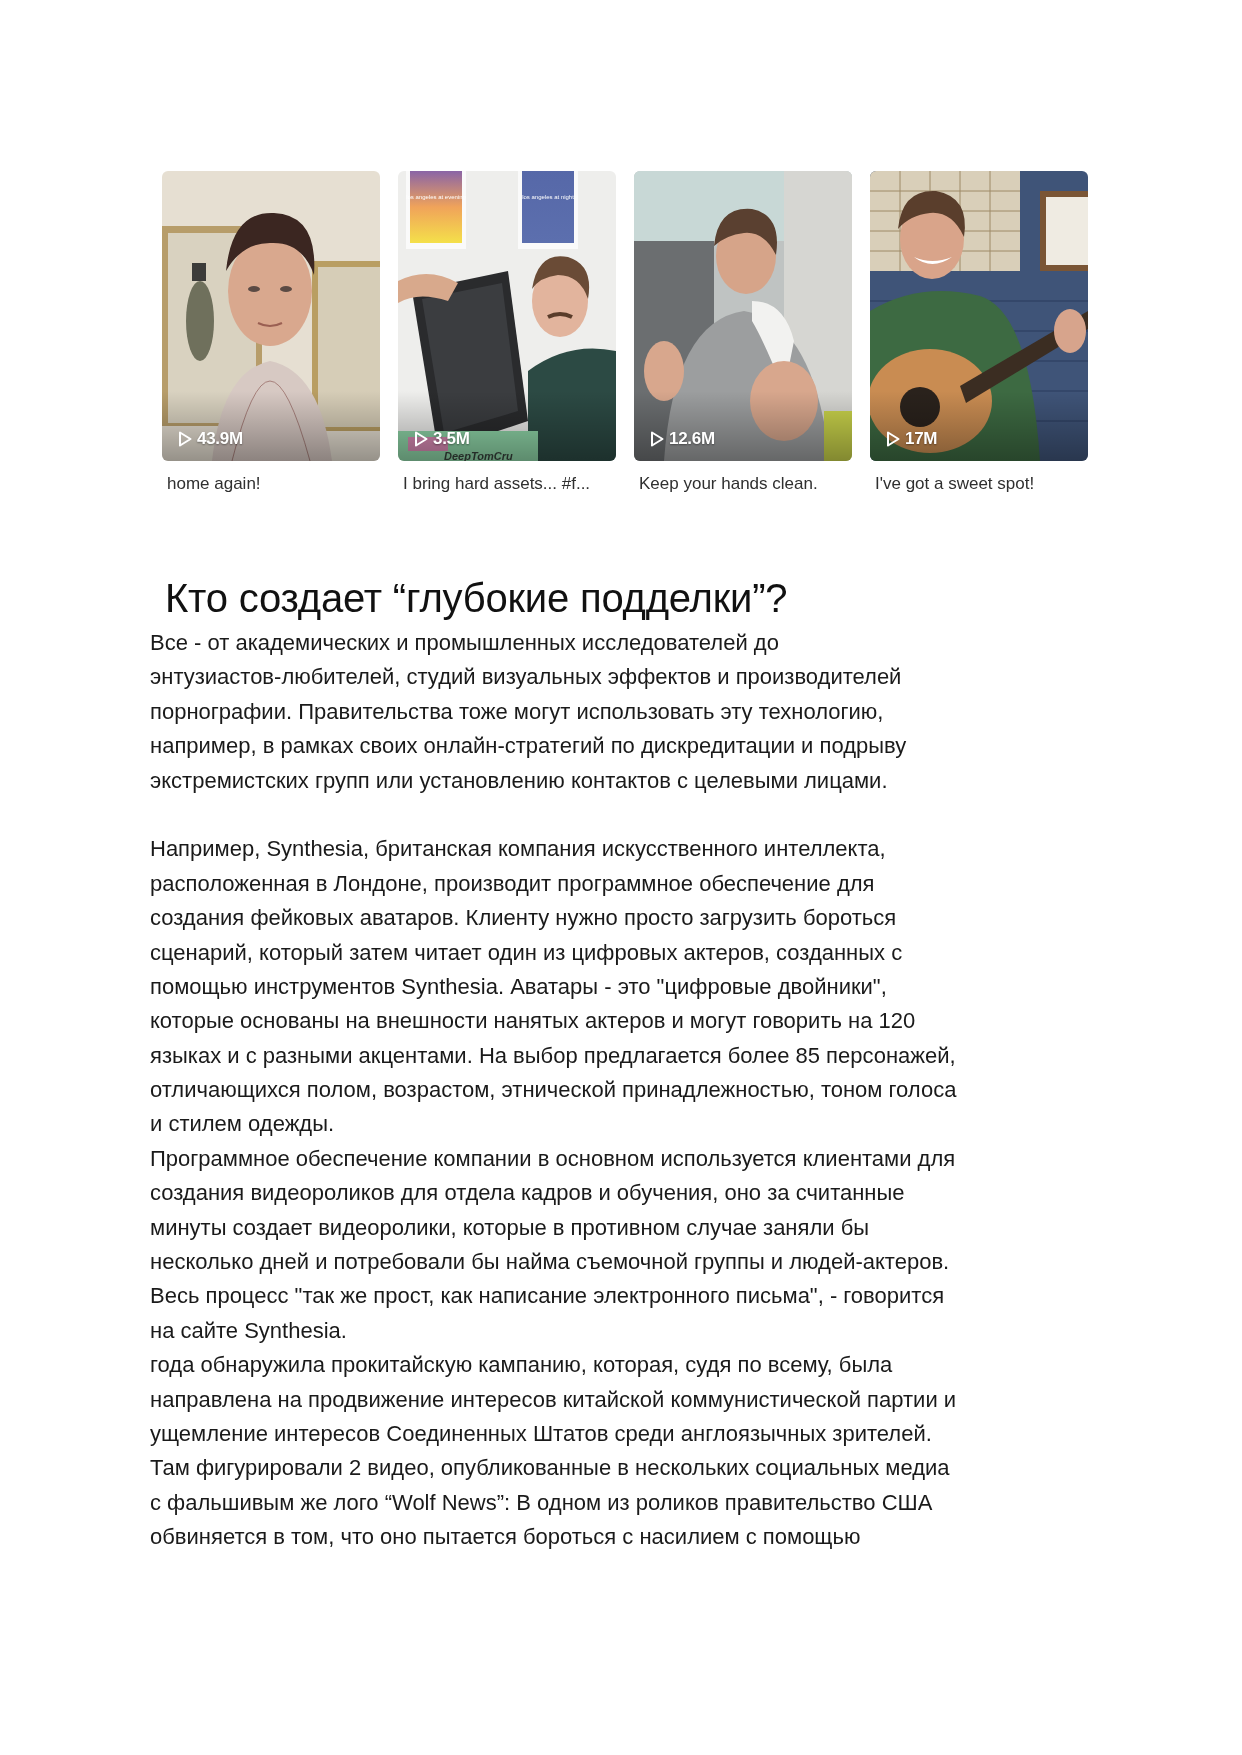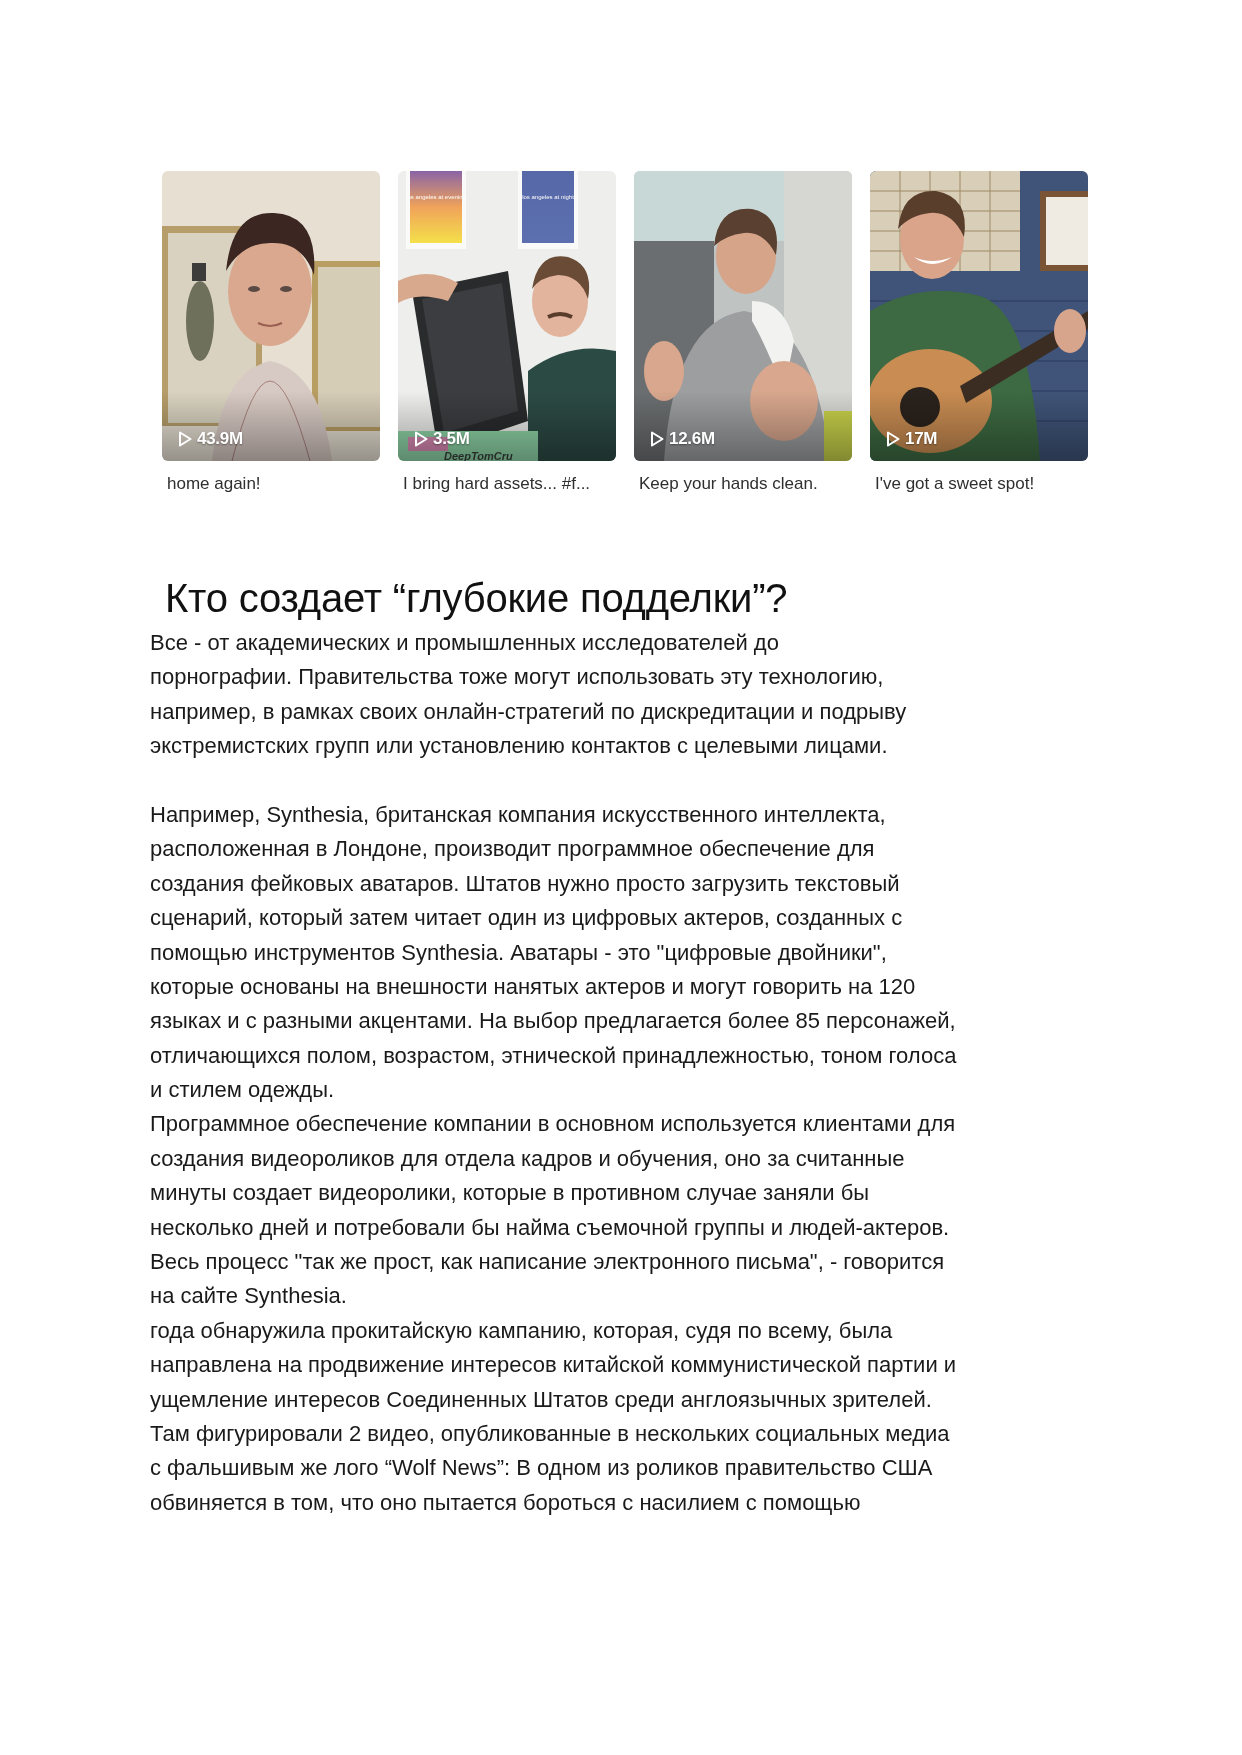--- a/index.html
+++ b/index.html
@@ -175,29 +175,30 @@
     </div>
     <div class="caption">I've got a sweet spot!</div>
   </div>
 </div>
 
 <h1 class="section-title">Кто создает “глубокие подделки”?</h1>
 
 <div class="body-text">
   <div>
     <span class="line">Все - от академических и промышленных исследователей до</span>
+    <span class="line">энтузиастов-любителей, студий визуальных эффектов и производителей</span>
     <span class="line">порнографии. Правительства тоже могут использовать эту технологию,</span>
     <span class="line">например, в рамках своих онлайн-стратегий по дискредитации и подрыву</span>
     <span class="line">экстремистских групп или установлению контактов с целевыми лицами.</span>
   </div>
   <span class="gap"></span>
   <div>
     <span class="line">Например, Synthesia, британская компания искусственного интеллекта,</span>
     <span class="line">расположенная в Лондоне, производит программное обеспечение для</span>
-    <span class="line">создания фейковых аватаров. Штатов нужно просто загрузить текстовый</span>
+    <span class="line">создания фейковых аватаров. Клиенту нужно просто загрузить бороться</span>
     <span class="line">сценарий, который затем читает один из цифровых актеров, созданных с</span>
     <span class="line">помощью инструментов Synthesia. Аватары - это "цифровые двойники",</span>
     <span class="line">которые основаны на внешности нанятых актеров и могут говорить на 120</span>
     <span class="line">языках и с разными акцентами. На выбор предлагается более 85 персонажей,</span>
     <span class="line">отличающихся полом, возрастом, этнической принадлежностью, тоном голоса</span>
     <span class="line">и стилем одежды.</span>
   </div>
   <div>
     <span class="line">Программное обеспечение компании в основном используется клиентами для</span>
     <span class="line">создания видеороликов для отдела кадров и обучения, оно за считанные</span>

